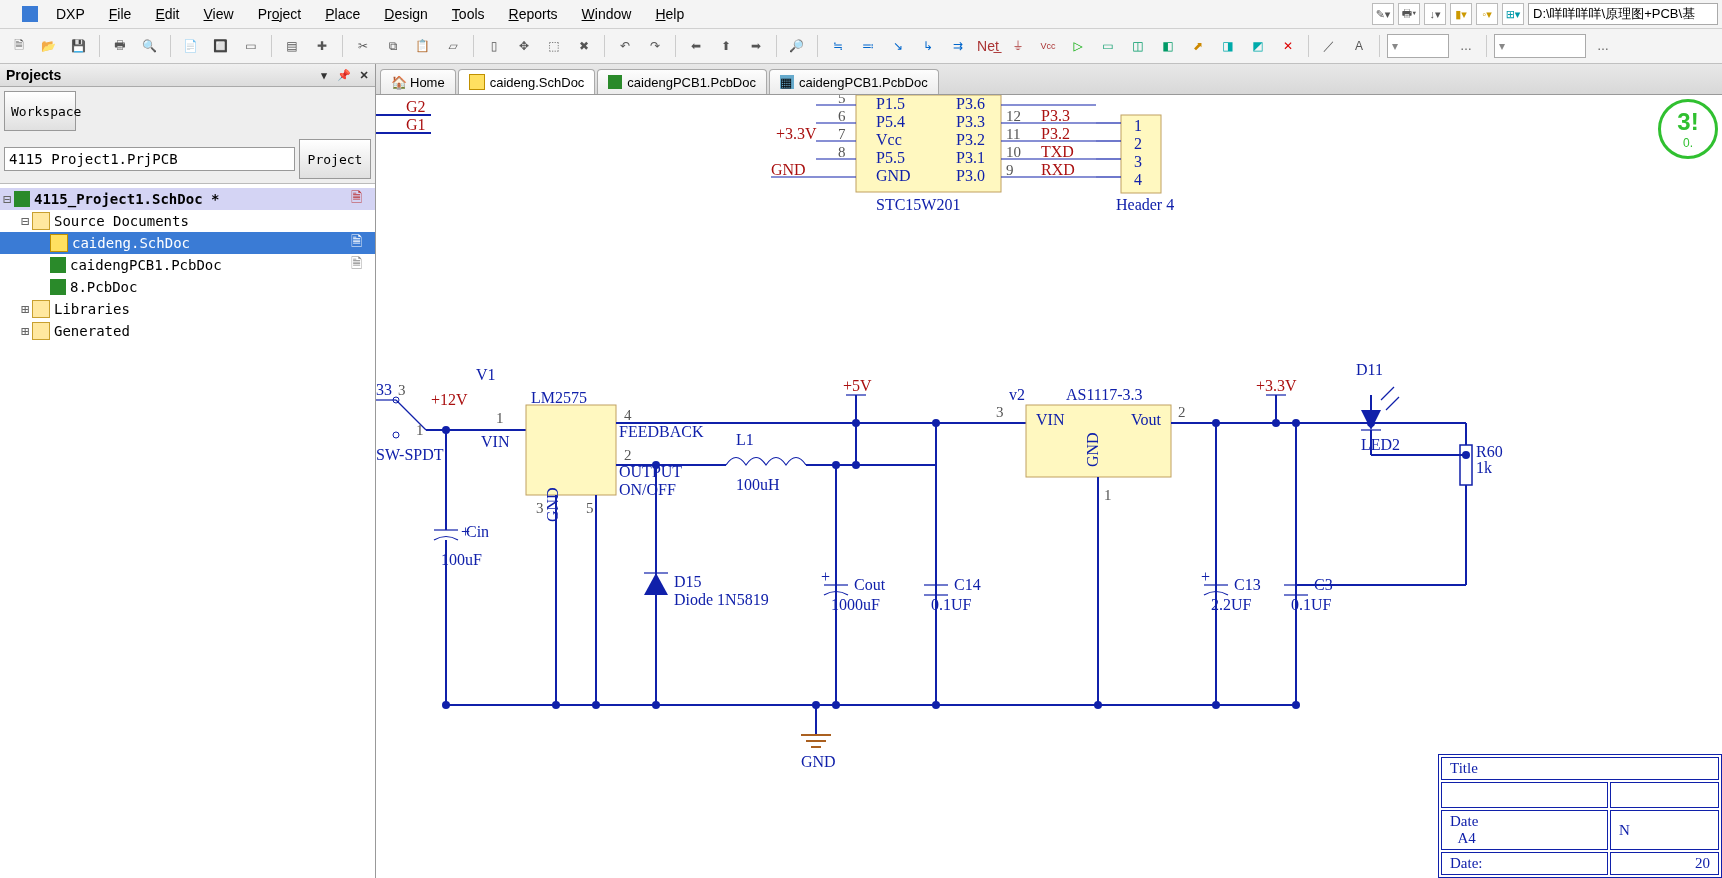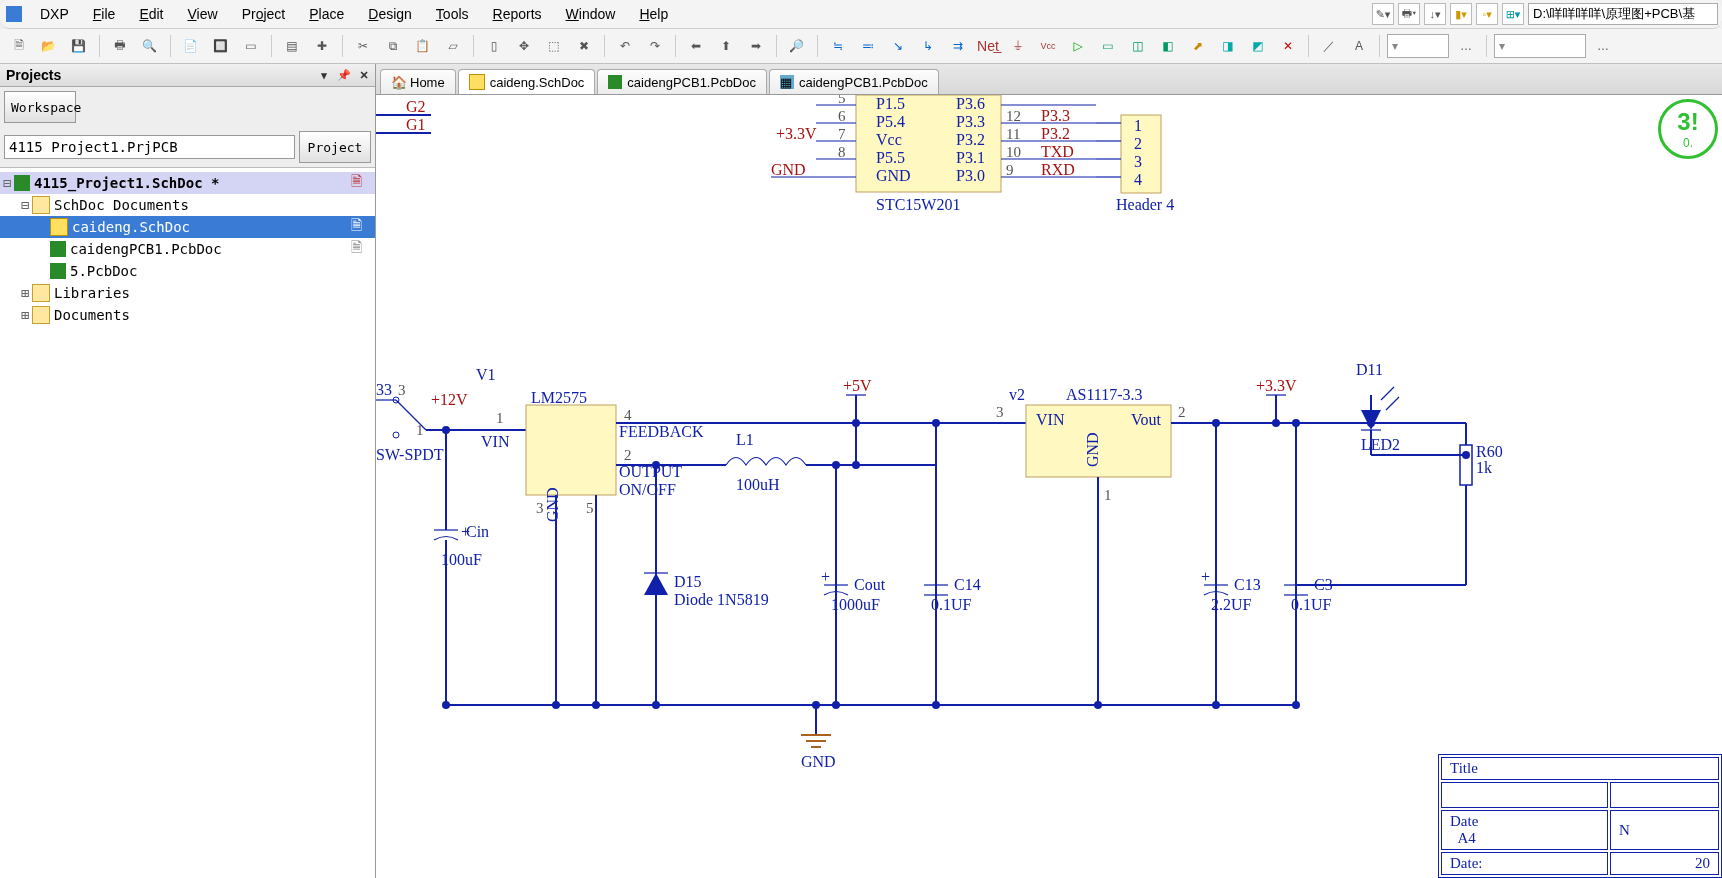--- a/index.html
+++ b/index.html
@@ -1,17 +1,17 @@
 <!DOCTYPE html>
 <html><head>
 <meta charset="utf-8">
 <style>
   html, body { margin: 0; padding: 0; font-family: "Segoe UI", Tahoma, sans-serif; font-size: 12px; background: #f0f0f0; overflow: hidden; width: 1722px; height: 878px; }
   
-  .menubar { display: flex; align-items: center; height: 28px; background: #f4f4f4; border-bottom: 1px solid #d0d0d0; gap: 4px; padding-left: 6px; font-size: 14px; border-radius: 9px; }
+  .menubar { display: flex; align-items: center; height: 28px; background: #f4f4f4; border-bottom: 1px solid #d0d0d0; gap: 4px; padding-left: 22px; font-size: 14px; }
   .menubar .logo { width: 16px; height: 16px; background: #3a7bd5; display: inline-block; margin-right: 4px; }
   .menubar span.menu { padding: 3px 10px; cursor: pointer; }
   .menubar span.menu u { text-decoration: underline; }
   .menubar .pathbox { margin-left: auto; display:flex; align-items:center; gap:4px; padding-right:4px;}
   .menubar .pathbox .tbtn { width:20px;height:20px;border:1px solid #bbb;background:#fff;display:flex;align-items:center;justify-content:center;font-size:11px;color:#555;}
   .menubar .pathbox input { width:180px; height:20px; border:1px solid #aaa; padding:0 4px; font-size:13px;}
   
   .toolbar { display: flex; align-items: center; height: 34px; background: #f4f4f4; border-bottom: 1px solid #c0c0c0; gap: 4px; padding: 0 6px; }
   .toolbar .tbtn { width: 24px; height: 24px; display: flex; align-items: center; justify-content: center; border: 1px solid transparent; color:#555;}
   .toolbar .sep { width: 1px; height: 22px; background: #ccc; margin: 0 3px; }
@@ -19,21 +19,21 @@
   .toolbar .combo span{padding:0 4px;color:#888;}
   
   .main { position: absolute; top: 64px; bottom: 0; left: 0; right: 0; display: flex; }
   
   .projects-panel { width: 375px; display: flex; flex-direction: column; border-right: 1px solid #999; background: #eee; }
   .projects-panel .titlebar { display:flex; align-items:center; background: linear-gradient(#f0f0f0,#dcdcdc); height: 22px; border-bottom:1px solid #aaa; padding-left:6px; font-weight:bold; font-size:14px;}
   .projects-panel .titlebar .spacer{flex:1;}
   .projects-panel .titlebar .wbtn{width:18px;height:16px;margin-right:2px;display:flex;align-items:center;justify-content:center;font-size:11px;color:#333;}
   .projects-panel .row { display:flex; align-items:center; padding:4px; gap:4px; background:#eee; }
   .projects-panel select, .projects-panel input.projbox { flex:1; height:22px; border:1px solid #999; background:#fff; padding:0 4px; font-family:monospace; font-size:14px;}
-  .projects-panel button.sidebtn { width:72px; height:32px; border:1px solid #999; background:linear-gradient(#fff,#e0e0e0); font-family:monospace; font-size:13px;}
+  .projects-panel button.sidebtn { width:72px; height:40px; border:1px solid #999; background:linear-gradient(#fff,#e0e0e0); font-family:monospace; font-size:13px;}
   .projects-panel .radios { display:flex; align-items:center; gap:8px; padding:4px 6px; font-family:monospace; font-size:14px; border-bottom:1px solid #bbb;}
   .projects-panel .radios .spacer{flex:1;}
   .projects-panel .tree { flex:1; background:#fff; overflow:auto; padding:4px 0; font-family:monospace; font-size:14px; border-top:1px solid #bbb;}
   .tree-row { display:flex; align-items:center; height:22px; white-space:nowrap; }
   .tree-row .tw { width:14px; text-align:center; color:#666; }
   .tree-row .ic { width:16px;height:16px;margin-right:4px; display:inline-flex;align-items:center;justify-content:center;font-size:12px;}
   .tree-row.selected { background:#3a7bd5; color:#fff; }
   .tree-row.proj-selected { background:#d4d4f4; }
   .tree-row .end-ic { margin-left:auto; margin-right:10px; width:14px;color:#b33;}
   .ic-folder { background:#ffe8a0; border:1px solid #c8a030; }
@@ -172,45 +172,45 @@
     <div class="tree">
       <div class="tree-row proj-selected">
         <span class="tw">⊟</span>
           <span class="ic ic-proj"></span>
         <b>4115_Project1.SchDoc *</b>
         <span class="end-ic">🗎</span>
       </div>
       <div class="tree-row" style="padding-left:18px">
         <span class="tw">⊟</span>
           <span class="ic ic-folder"></span>
-        <span>SchDoc Documents</span>
+        <span>Source Documents</span>
       </div>
       <div class="tree-row selected" style="padding-left:50px">
         <span class="ic ic-sch"></span>
         <span>caideng.SchDoc</span>
         <span class="end-ic" style="color:#fff">🗎</span>
       </div>
       <div class="tree-row" style="padding-left:50px">
         <span class="ic ic-pcb"></span>
         <span>caidengPCB1.PcbDoc</span>
         <span class="end-ic" style="color:#888">🗎</span>
       </div>
       <div class="tree-row" style="padding-left:50px">
         <span class="ic ic-pcb"></span>
-        <span>5.PcbDoc</span>
+        <span>8.PcbDoc</span>
       </div>
       <div class="tree-row" style="padding-left:18px">
         <span class="tw">⊞</span>
           <span class="ic ic-folder"></span>
         <span>Libraries</span>
       </div>
       <div class="tree-row" style="padding-left:18px">
         <span class="tw">⊞</span>
           <span class="ic ic-folder"></span>
-        <span>Documents</span>
+        <span>Generated</span>
       </div>
     </div>
   </div>
 
   <div class="editor">
     <div class="doctabs">
       <div class="doctab">
           <span class="tic" style="color:#e80">🏠</span>
           <span>Home</span>
         </div>

